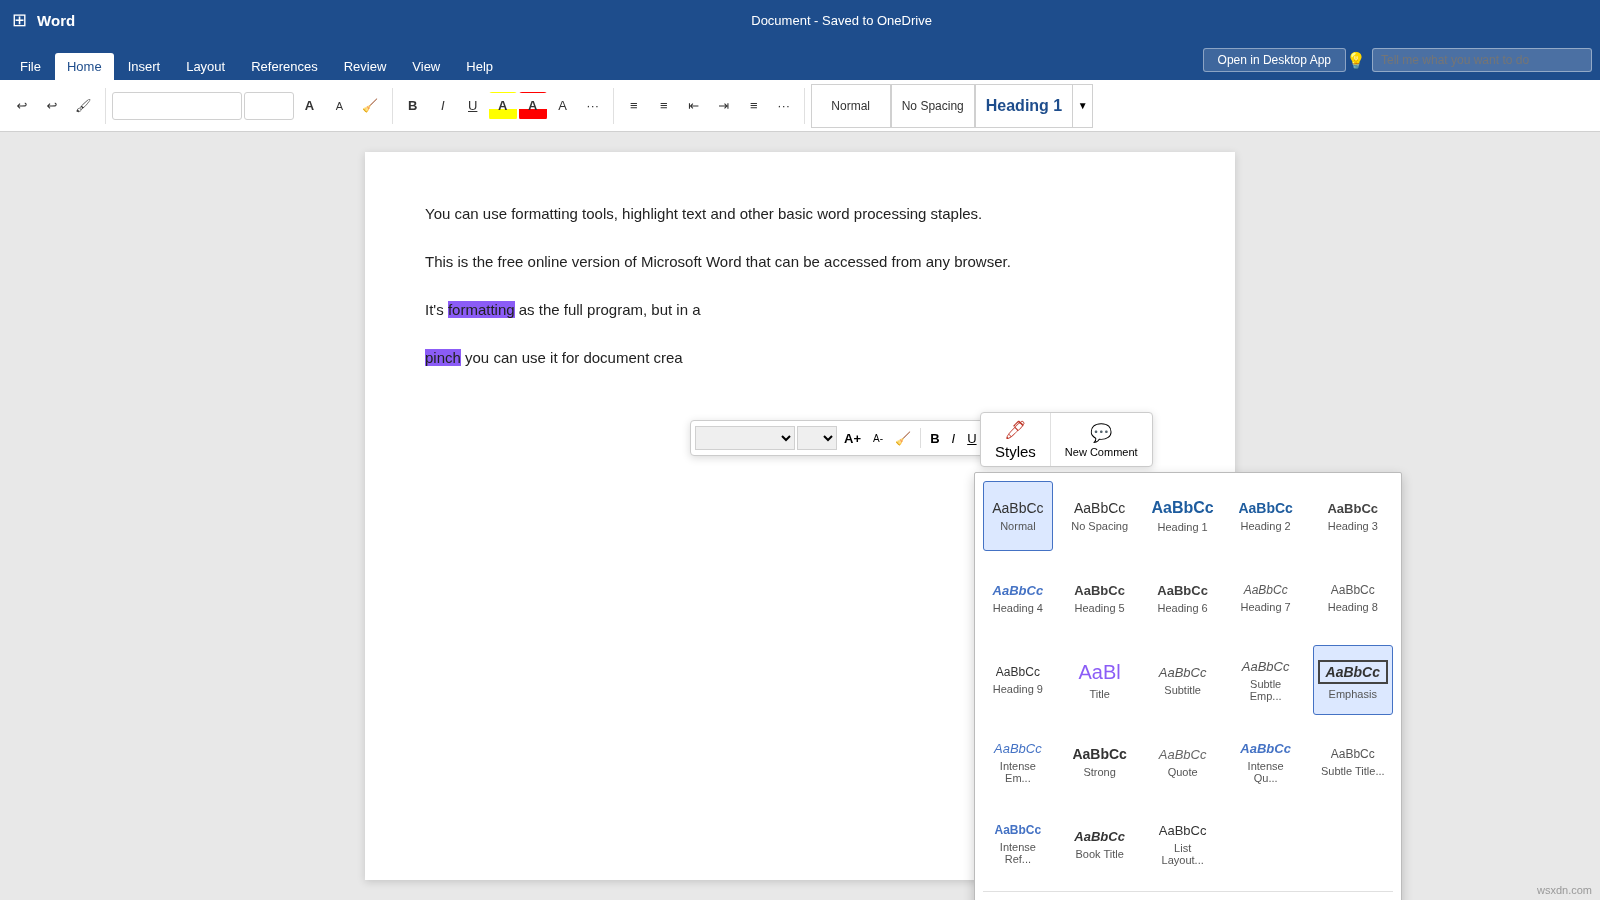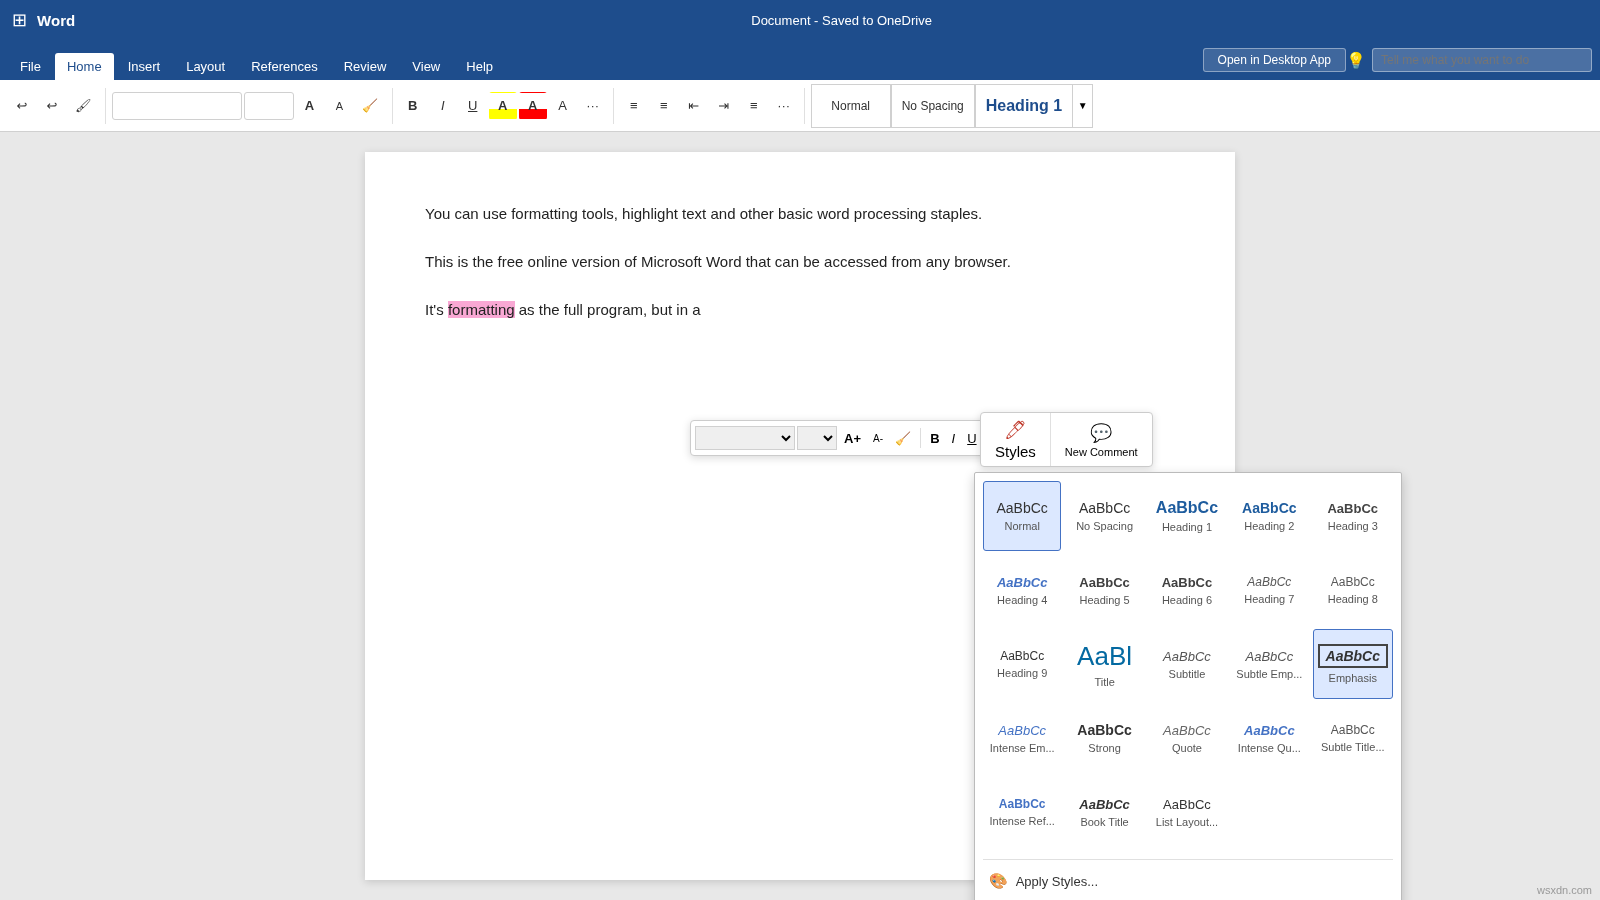--- a/index.html
+++ b/index.html
@@ -250,21 +250,21 @@
       background: white;
       border: 1px solid #bbb;
       box-shadow: 0 4px 12px rgba(0,0,0,0.2);
       width: 428px;
       z-index: 200;
       border-radius: 2px;
     }
     .styles-grid {
       display: grid;
       grid-template-columns: repeat(5, 1fr);
-      gap: 4px;
+      gap: 12px;
       padding: 8px;
     }
     .style-item {
       display: flex;
       flex-direction: column;
       align-items: center;
       justify-content: center;
       padding: 8px 4px;
       cursor: pointer;
       border-radius: 3px;
@@ -280,21 +280,21 @@
     .preview-nospacing { font-size: 14px; color: #333; }
     .preview-heading1 { font-size: 16px; color: #1e5c9e; font-weight: bold; }
     .preview-heading2 { font-size: 14px; color: #1e5c9e; font-weight: bold; }
     .preview-heading3 { font-size: 13px; color: #444; font-weight: bold; }
     .preview-heading4 { font-size: 13px; color: #4472c4; font-style: italic; font-weight: bold; }
     .preview-heading5 { font-size: 13px; color: #404040; font-weight: bold; }
     .preview-heading6 { font-size: 13px; color: #404040; font-weight: bold; }
     .preview-heading7 { font-size: 12px; color: #595959; font-style: italic; }
     .preview-heading8 { font-size: 12px; color: #595959; }
     .preview-heading9 { font-size: 12px; color: #333; }
-    .preview-title { font-size: 26px; color: #0369a1; }
+    .preview-title { font-size: 20px; color: #8b5cf6; }
     .preview-subtitle { font-size: 13px; color: #555; font-style: italic; }
     .preview-subtle-emp { font-size: 13px; color: #555; font-style: italic; }
     .preview-emphasis { font-size: 14px; color: #333; font-style: italic; font-weight: bold; border: 2px solid #444; padding: 2px 6px; }
     .preview-intense-em { font-size: 13px; color: #4472c4; font-style: italic; }
     .preview-strong { font-size: 14px; color: #333; font-weight: bold; }
     .preview-quote { font-size: 13px; color: #666; font-style: italic; }
     .preview-intense-q { font-size: 13px; color: #4472c4; font-weight: bold; font-style: italic; }
     .preview-subtle-ref { font-size: 12px; color: #555; }
     .preview-intense-ref { font-size: 12px; color: #4472c4; font-weight: bold; }
     .preview-book-title { font-size: 13px; color: #333; font-style: italic; font-weight: bold; }
@@ -306,21 +306,21 @@
       align-items: center;
       gap: 8px;
       padding: 8px 14px;
       cursor: pointer;
       font-size: 13px;
       color: #333;
     }
     .styles-action-icon { font-size: 15px; color: #4472c4; }
 
     
-    .selected-text { background: #f9a8d4; }
+    .selected-text { background: #8b5cf6; }
     
     
     .watermark {
       position: absolute;
       bottom: 4px;
       right: 8px;
       font-size: 11px;
       color: #999;
     }
   </style>
@@ -387,20 +387,23 @@
     <div class="styles-expand">▼</div>
   </div>
 </div>
 
 <div class="doc-area">
   <div class="doc-page">
     <p class="doc-text">You can use formatting tools, highlight text and other basic word processing staples.</p>
     <p class="doc-text">This is the free online version of Microsoft Word that can be accessed from any browser.</p>
     <p class="doc-text">
       <span>It's </span><span class="selected-text">formatting</span><span> as the full program, but in a</span>
+    </p>
+    <p class="doc-text">
+      <span class="selected-text">pinch</span><span> you can use it for document crea</span>
     </p>
 
     <div class="mini-toolbar">
       <select class="mini-font-select"></select>
       <select class="mini-size-select"></select>
       <button class="mini-tb-btn" style="font-weight:bold;">A+</button>
       <button class="mini-tb-btn" style="font-size:10px;">A-</button>
       <button class="mini-tb-btn">🧹</button>
       <div style="width:1px;height:20px;background:#ddd;margin:0 2px;"></div>
       <button class="mini-tb-btn bold-btn" style="font-weight:bold;">B</button>

